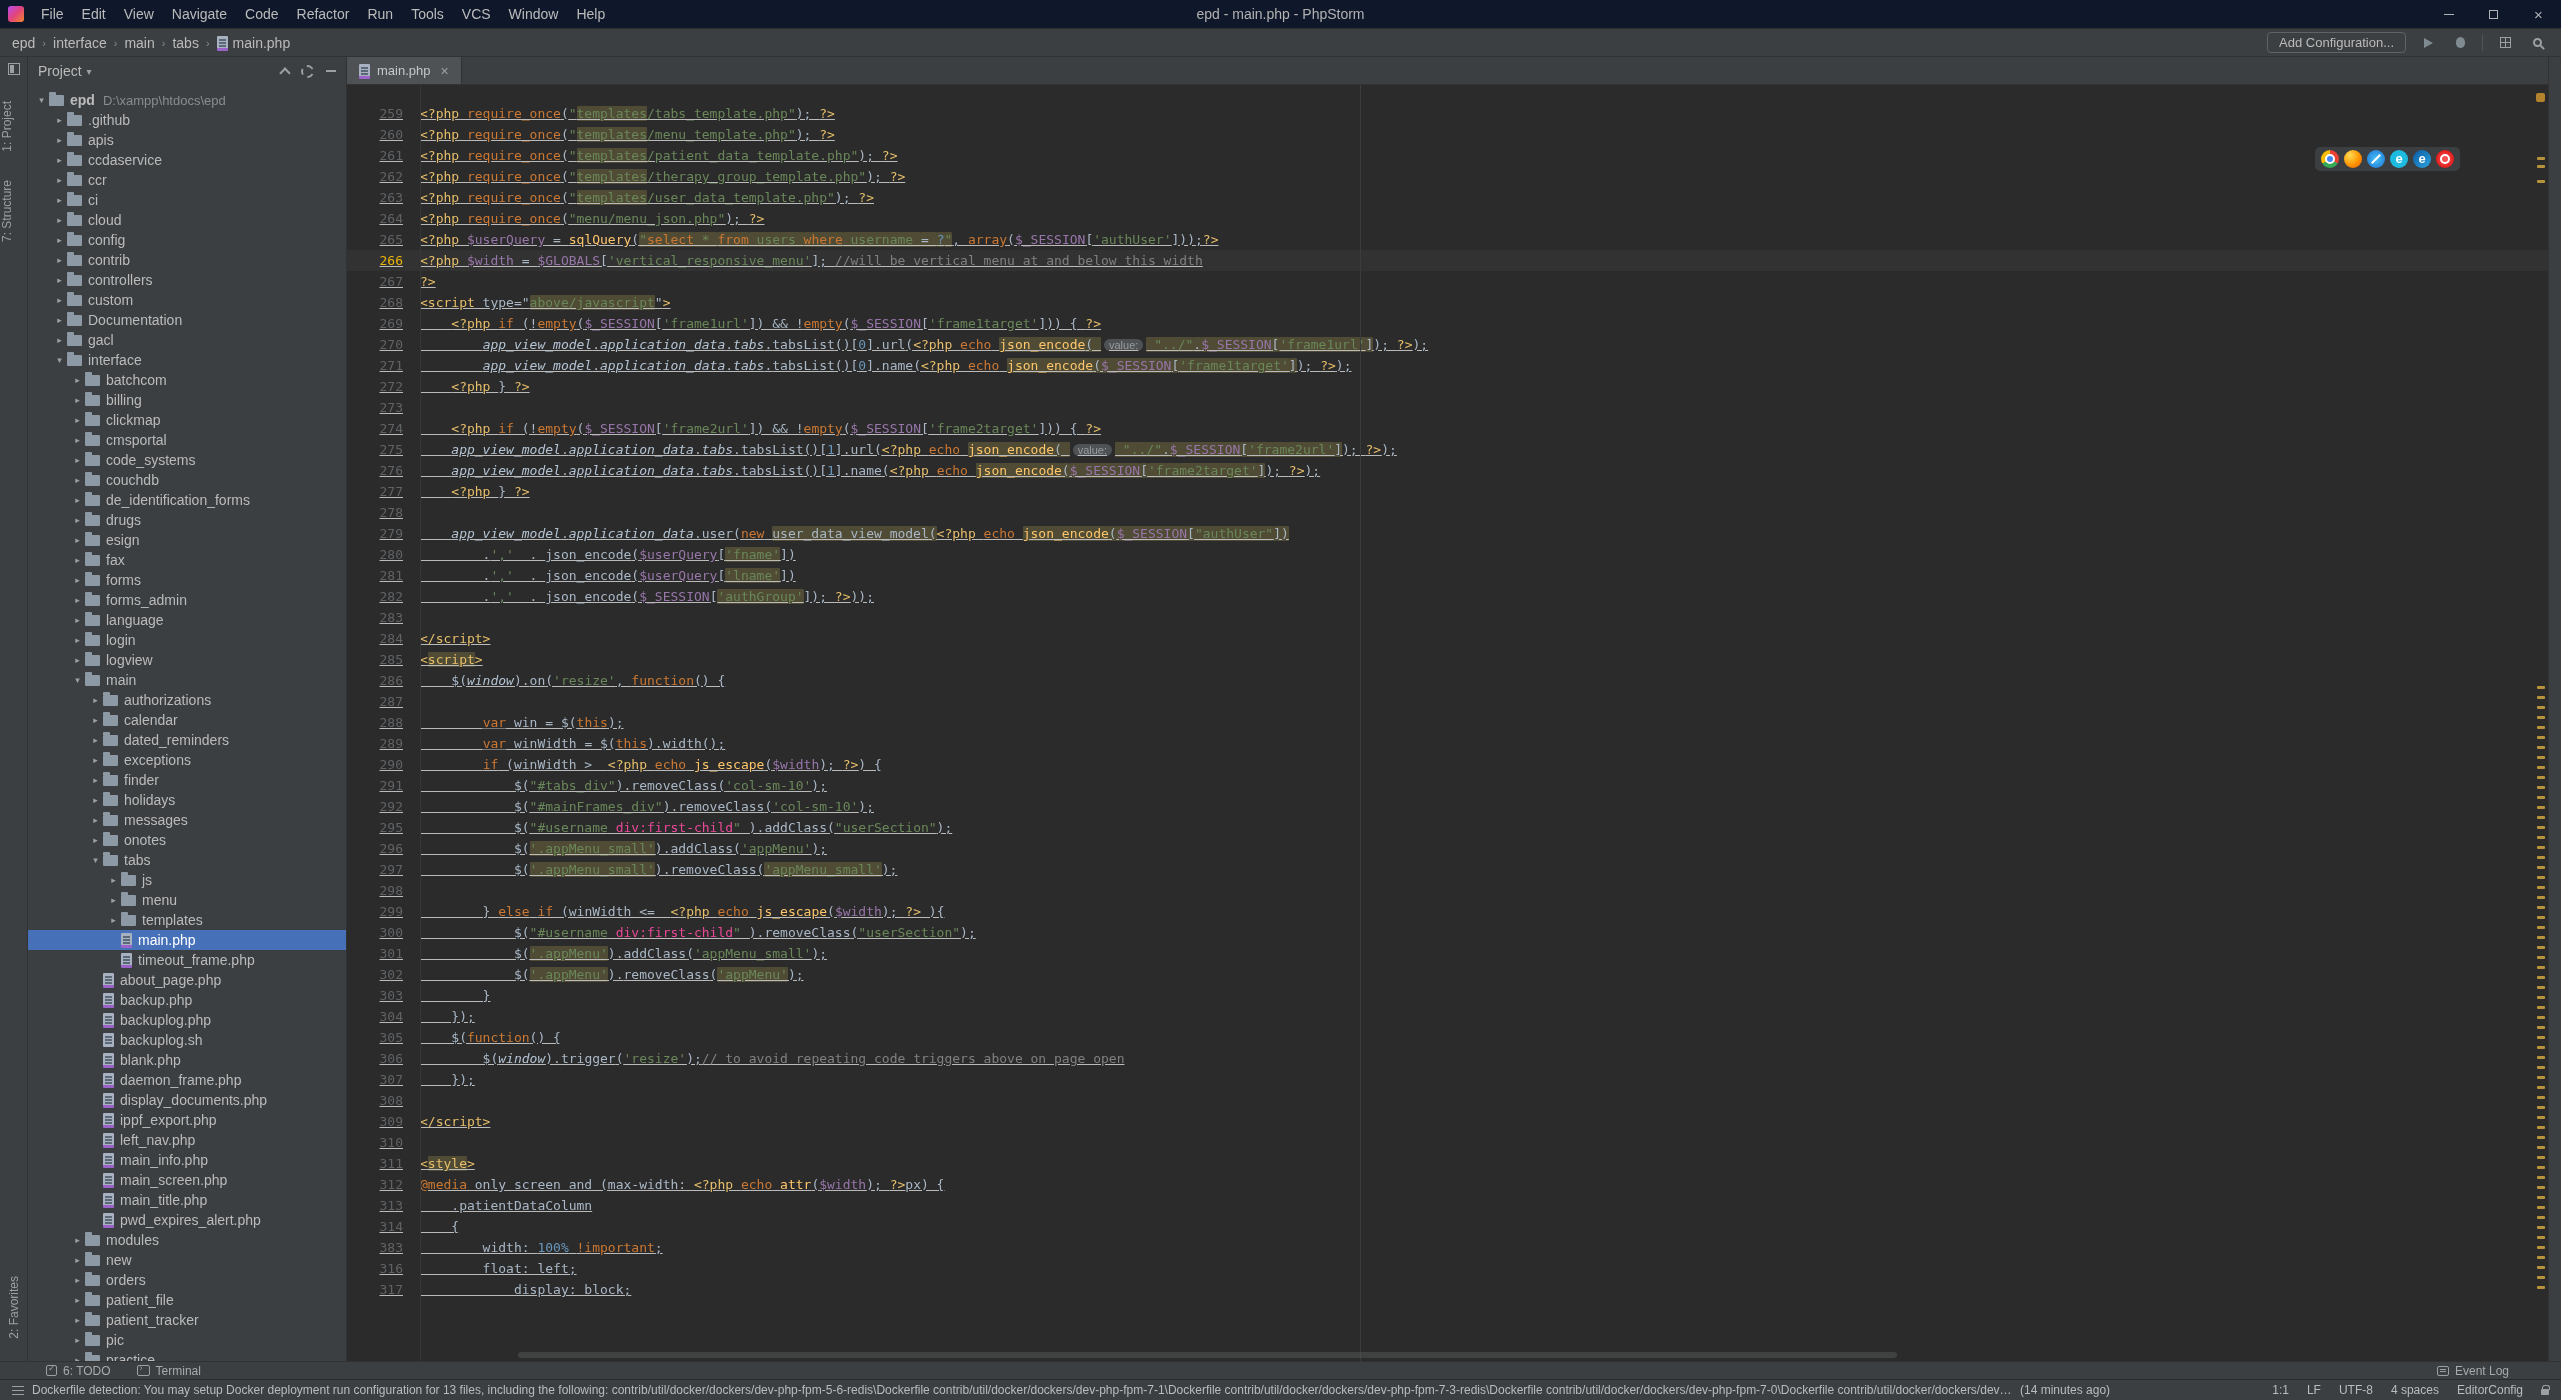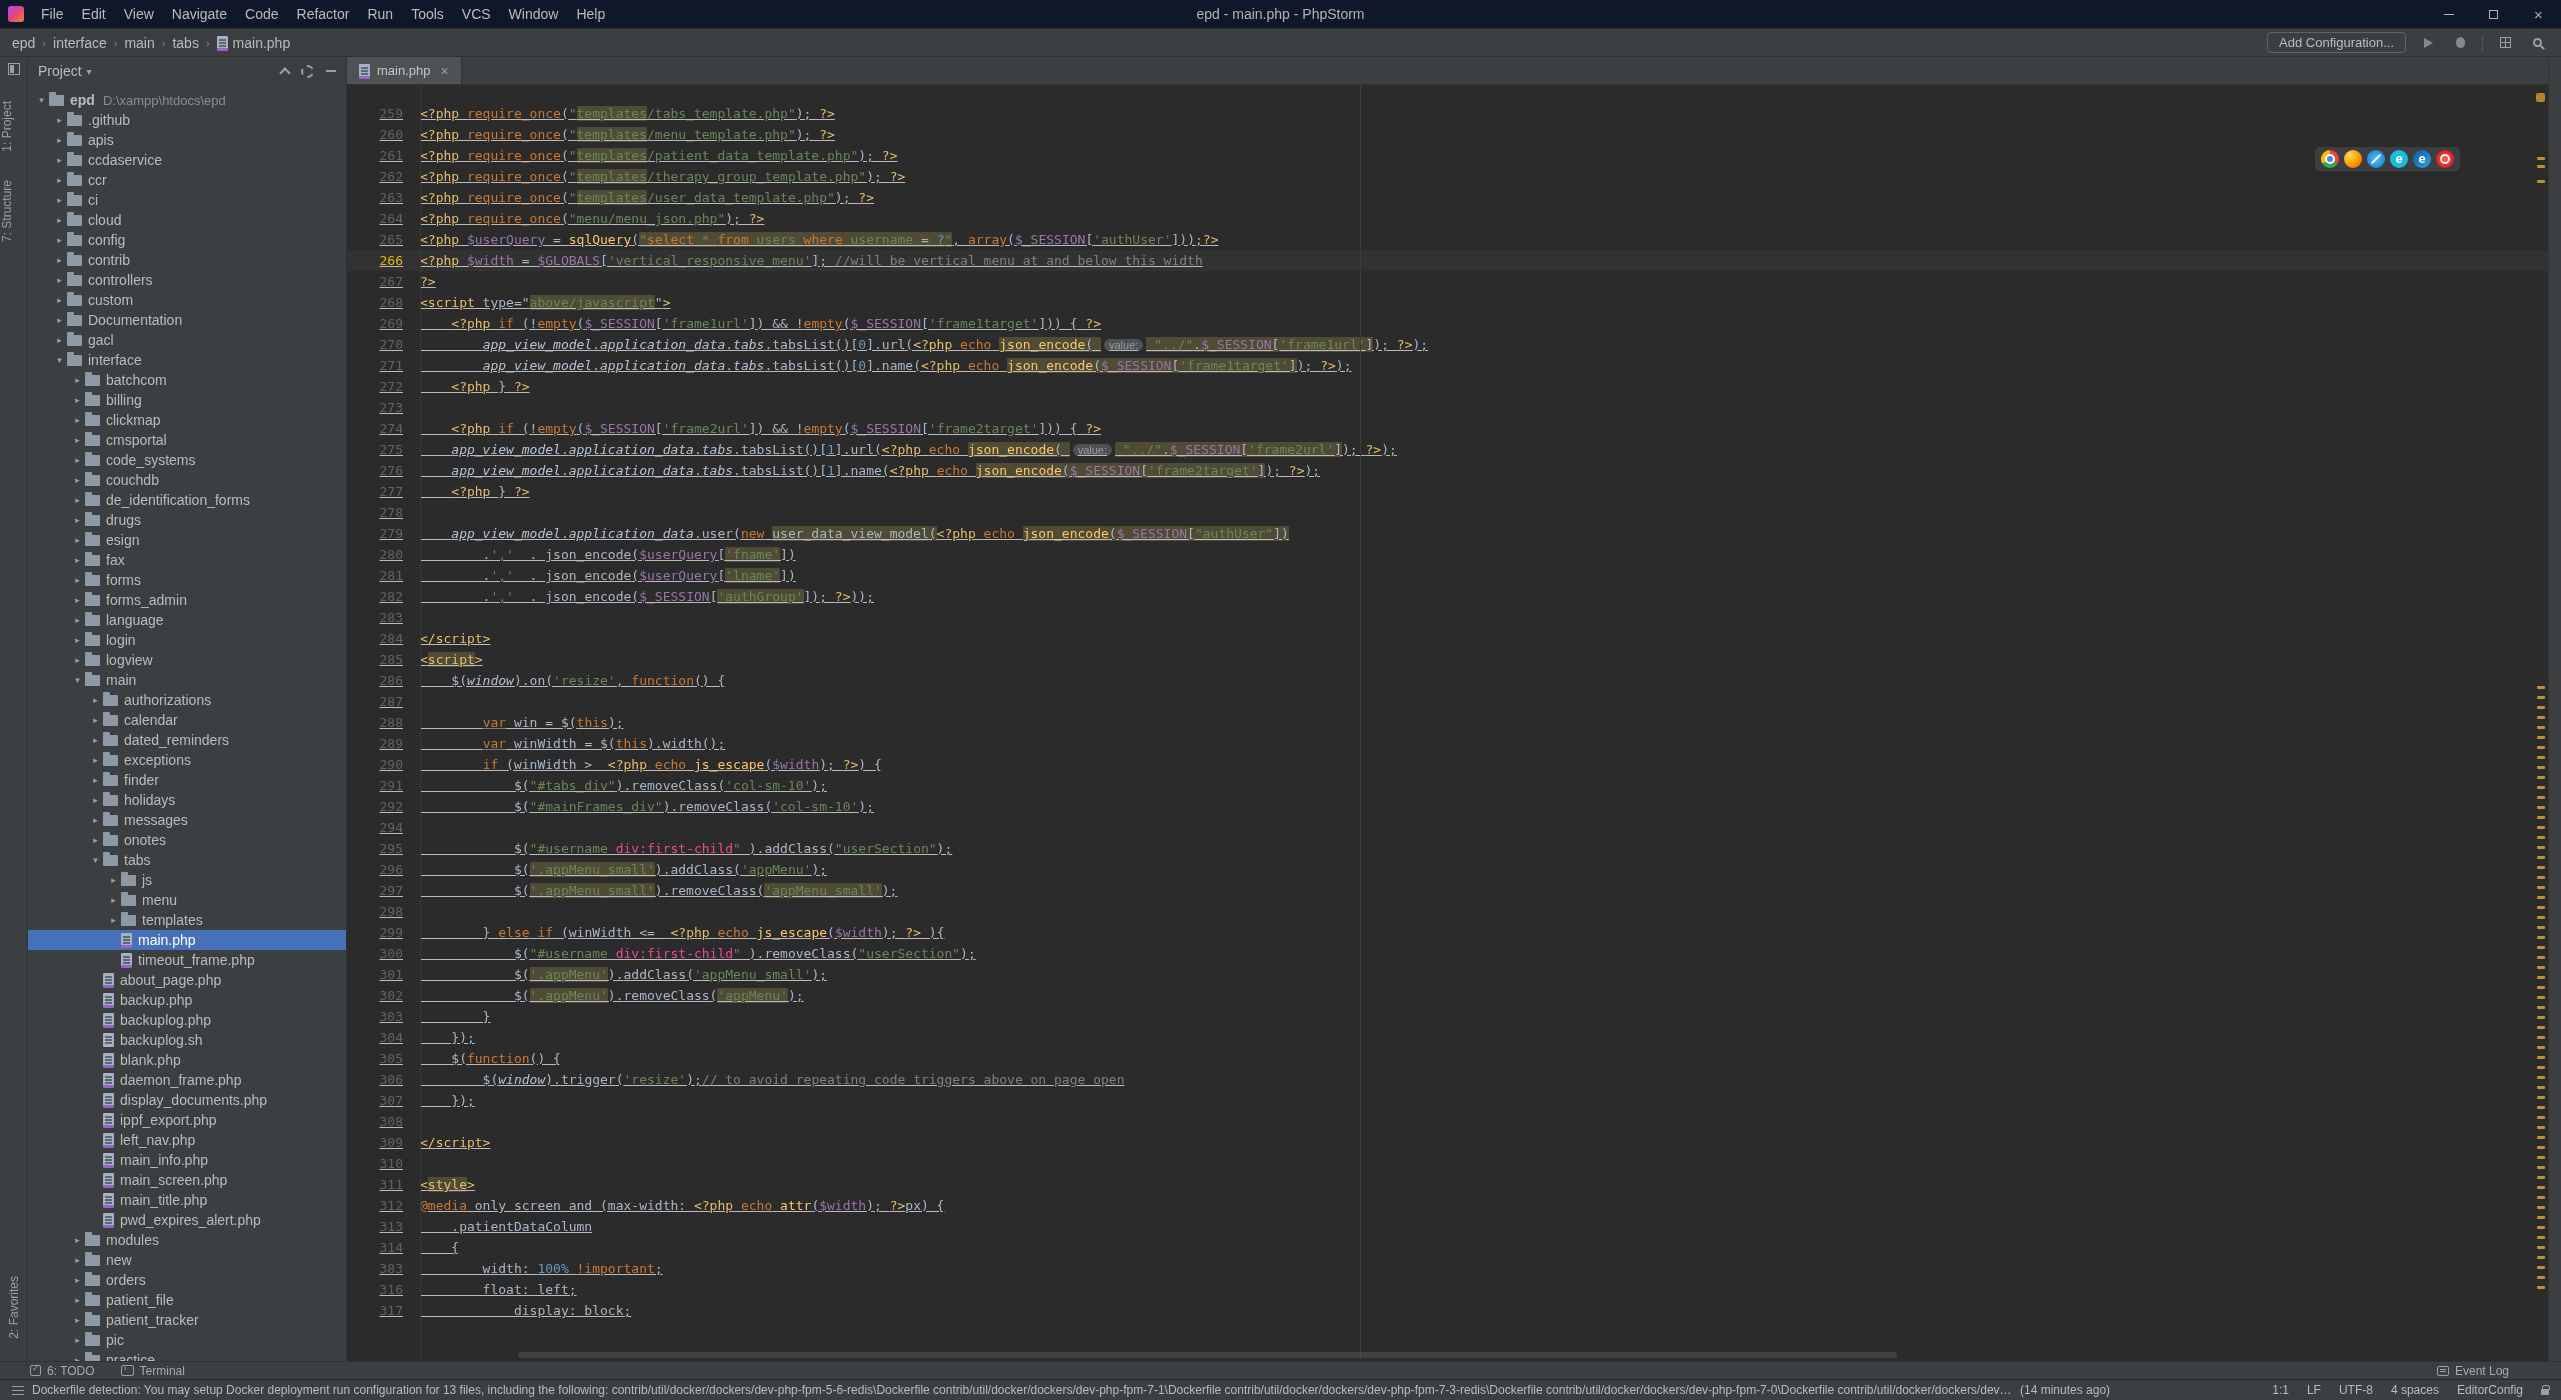--- a/index.html
+++ b/index.html
@@ -122,21 +122,21 @@
   .mark { position:absolute; right:3px; width:8px; height:3px; background:#b8913d; border-radius:1px; }
   .sq { position:absolute; right:3px; width:9px; height:9px; border-radius:2px; }
   .hscroll { position:absolute; bottom:3px; left:171px; width:1379px; height:6px;
              background:#5a5d5e; opacity:.45; border-radius:3px; z-index:5; }
 
   .strip-right { width:13px; background:#3c3f41; border-left:1px solid #323232; }
 
   
   .bottombar { height:18px; background:#3c3f41; border-top:1px solid #323232;
                display:flex; align-items:center; font-size:12px; color:#a7aaac; padding:0 12px; }
-  .bb-left { display:flex; align-items:center; gap:26px; margin-left:18px; }
+  .bb-left { display:flex; align-items:center; gap:26px; margin-left:34px; }
   .bb-item { display:flex; align-items:center; gap:6px; }
   .bb-right { margin-left:auto; display:flex; align-items:center; gap:6px; margin-right:40px; }
   .i-todo { width:11px; height:11px; border:1px solid #9da0a2; border-radius:2px; position:relative; }
   .i-todo::before { content:"✓"; position:absolute; left:1px; top:-3px; font-size:9px; color:#9da0a2; }
   .i-term { width:13px; height:11px; border:1px solid #9da0a2; border-radius:2px; position:relative; }
   .i-term::before { content:"›"; position:absolute; left:2px; top:-3px; font-size:9px; color:#9da0a2; }
   .i-log { width:12px; height:10px; border:1px solid #9da0a2; border-radius:2px; position:relative; }
   .i-log::after { content:""; position:absolute; left:2px; top:2px; right:2px; height:1px; background:#9da0a2;
                   box-shadow:0 2px 0 #9da0a2; }
 
@@ -704,24 +704,20 @@
             <span class="ln">290</span>
             <span class="code-text"><span class="tk-t">        </span><span class="tk-kw">if</span><span class="tk-t"> (winWidth &gt;  </span><span class="tk-tag">&lt;?php </span><span class="tk-kw">echo</span><span class="tk-t"> </span><span class="tk-fn">js_escape</span><span class="tk-t">(</span><span class="tk-var">$width</span><span class="tk-t">); </span><span class="tk-tag">?&gt;</span><span class="tk-t">) {</span></span>
           </div>
           <div class="code-row">
             <span class="ln">291</span>
             <span class="code-text"><span class="tk-t">            $(</span><span class="tk-str">"#tabs_div"</span><span class="tk-t">).</span><span class="tk-t">removeClass</span><span class="tk-t">(</span><span class="tk-str">'col-sm-10'</span><span class="tk-t">);</span></span>
           </div>
           <div class="code-row">
             <span class="ln">292</span>
             <span class="code-text"><span class="tk-t">            $(</span><span class="tk-str">"#mainFrames_div"</span><span class="tk-t">).</span><span class="tk-t">removeClass</span><span class="tk-t">(</span><span class="tk-str">'col-sm-10'</span><span class="tk-t">);</span></span>
-          </div>
-          <div class="code-row">
-            <span class="ln">294</span>
-            <span class="code-text"></span>
           </div>
           <div class="code-row">
             <span class="ln">295</span>
             <span class="code-text"><span class="tk-t">            $(</span><span class="tk-str">"#username</span><span class="tk-css"> div:first-child</span><span class="tk-str">"</span><span class="tk-t"> ).</span><span class="tk-t">addClass</span><span class="tk-t">(</span><span class="tk-str">"userSection"</span><span class="tk-t">);</span></span>
           </div>
           <div class="code-row">
             <span class="ln">296</span>
             <span class="code-text"><span class="tk-t">            $(</span><span class="tk-str hl">'.appMenu_small'</span><span class="tk-t">).</span><span class="tk-t">addClass</span><span class="tk-t">(</span><span class="tk-str">'appMenu'</span><span class="tk-t">);</span></span>
           </div>
           <div class="code-row">

